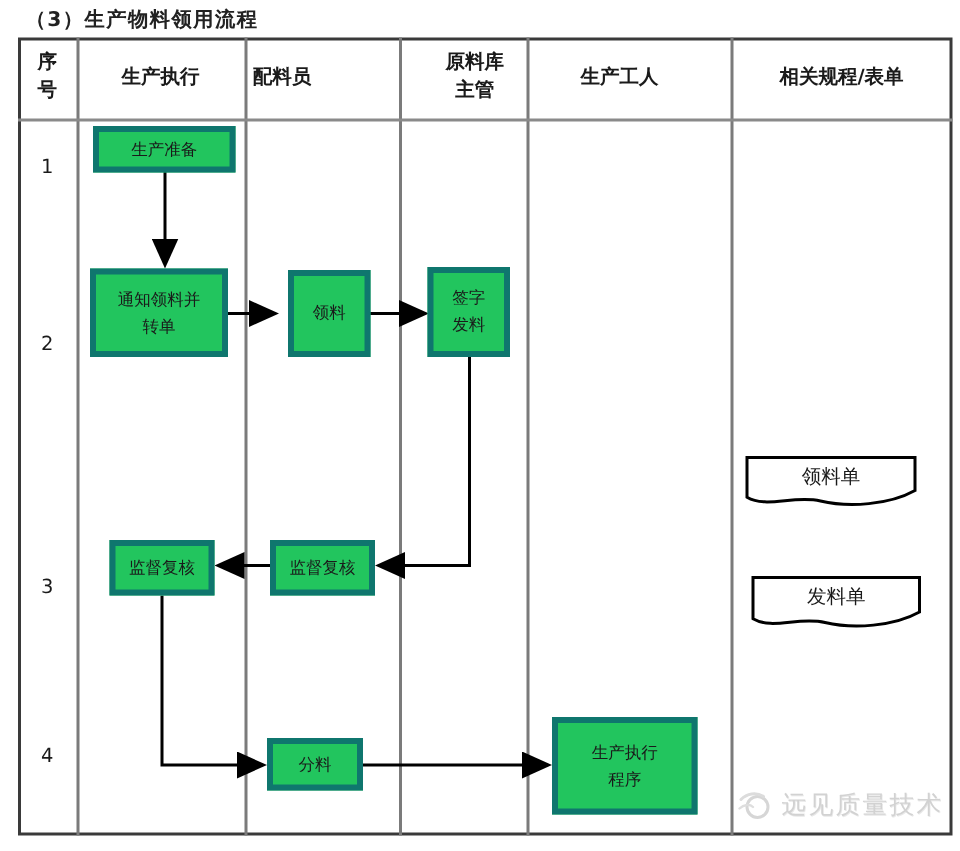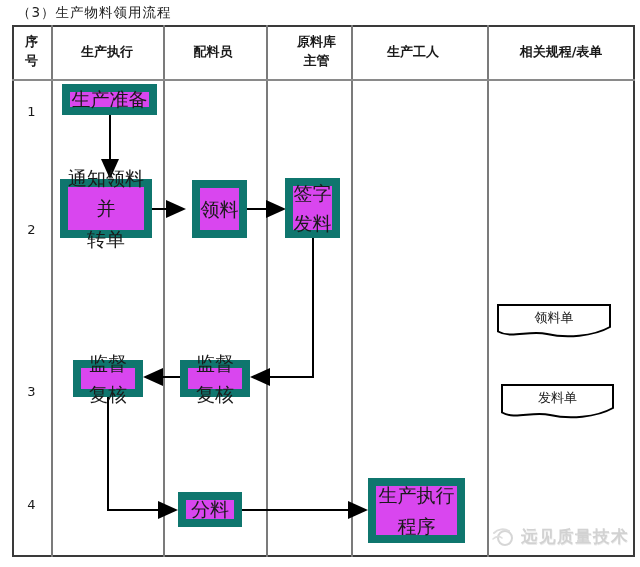--- a/index.html
+++ b/index.html
@@ -1,60 +1,60 @@
 <!DOCTYPE html>
 <html><head>
 <meta charset="utf-8">
 <style>
   html,body{margin:0;padding:0;background:#fff;}
   body{width:640px;height:567px;position:relative;overflow:hidden;
        font-family:"DejaVu Sans","Liberation Sans",sans-serif;color:#1a1a1a;}
   .abs{position:absolute;}
   .pre{white-space:pre-line;}
-  #page-title{left:17px;top:4px;font-size:13.5px;font-weight:normal;letter-spacing:1px;color:#222;}
+  #page-title{left:17px;top:4px;font-size:13.5px;font-weight:bold;letter-spacing:1px;color:#222;}
   
   #table-frame{left:12px;top:25px;width:623px;height:532px;border:2px solid #3a3a3a;box-sizing:border-box;background:#fff;}
   .vline{position:absolute;top:25px;height:532px;width:1.5px;background:#7b7b7b;}
   #header-sep{left:12px;top:79px;width:623px;height:1.5px;background:#8a8a8a;}
   
   .hcell{display:flex;align-items:center;justify-content:center;text-align:center;
          font-weight:bold;font-size:13px;line-height:1.45;top:25px;height:54px;}
   
   .rownum{font-size:13px;width:39px;left:12px;text-align:center;}
   
-  .fbox{border:8px solid #0f766e;background:#d946ef;box-sizing:border-box;
+  .fbox{border:4px solid #0f766e;background:#22c55e;box-sizing:border-box;
         display:flex;align-items:center;justify-content:center;text-align:center;
-        font-size:19px;line-height:1.6;z-index:3;}
+        font-size:11px;line-height:1.6;z-index:3;}
   
   .doclabel{display:flex;align-items:center;justify-content:center;text-align:left;
             font-size:13px;z-index:3;}
   #connector-layer{left:0;top:0;z-index:2;pointer-events:none;}
   
   #watermark{left:492px;top:526px;display:flex;align-items:center;gap:5px;z-index:1;}
-  #watermark .wm-text{font-size:16.5px;font-weight:bold;letter-spacing:1.5px;color:#d2d2d2;
+  #watermark .wm-text{font-size:16.5px;font-weight:normal;letter-spacing:1.5px;color:#d2d2d2;
                       text-shadow:0.5px 0.5px 0 #e9e9e9;}
 </style>
 </head>
 <body>
 
 <div class="abs" id="page-title">（3）生产物料领用流程</div>
 
 <div class="abs" id="table-frame"></div>
 
 <div class="vline" style="left:51px"></div>
 <div class="vline" style="left:163px"></div>
 <div class="vline" style="left:266px"></div>
 <div class="vline" style="left:351px"></div>
 <div class="vline" style="left:487px"></div>
 <div class="abs" id="header-sep"></div>
 
 <div class="abs hcell pre" style="left:12px;width:39px">序
 号</div>
 <div class="abs hcell" style="left:51px;width:112px">生产执行</div>
-<div class="abs hcell" style="left:171px;width:84px">配料员</div>
+<div class="abs hcell" style="left:146px;width:84px">配料员</div>
 <div class="abs hcell pre" style="left:274px;width:85px">原料库
 主管</div>
 <div class="abs hcell" style="left:351px;width:124px">生产工人</div>
 <div class="abs hcell" style="left:487px;width:148px">相关规程/表单</div>
 
 <div class="abs rownum" style="top:104px">1</div>
 <div class="abs rownum" style="top:222px">2</div>
 <div class="abs rownum" style="top:384px">3</div>
 <div class="abs rownum" style="top:497px">4</div>
 

